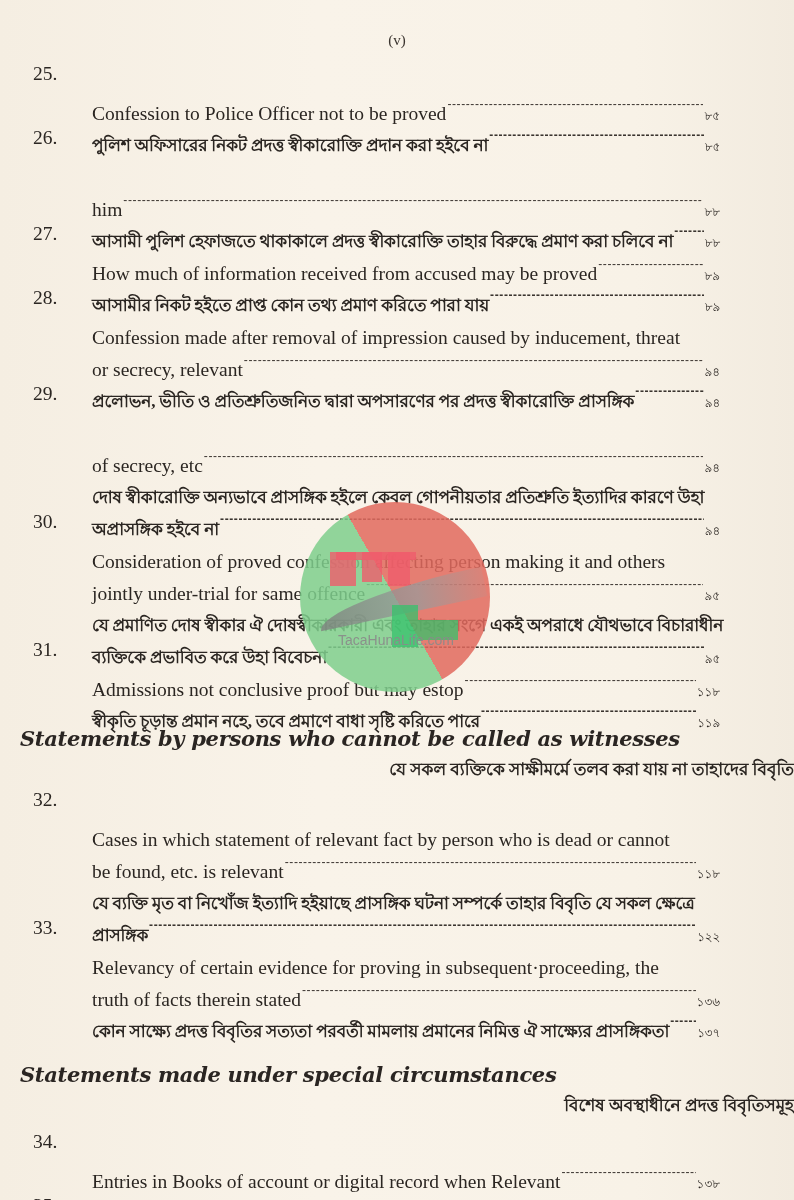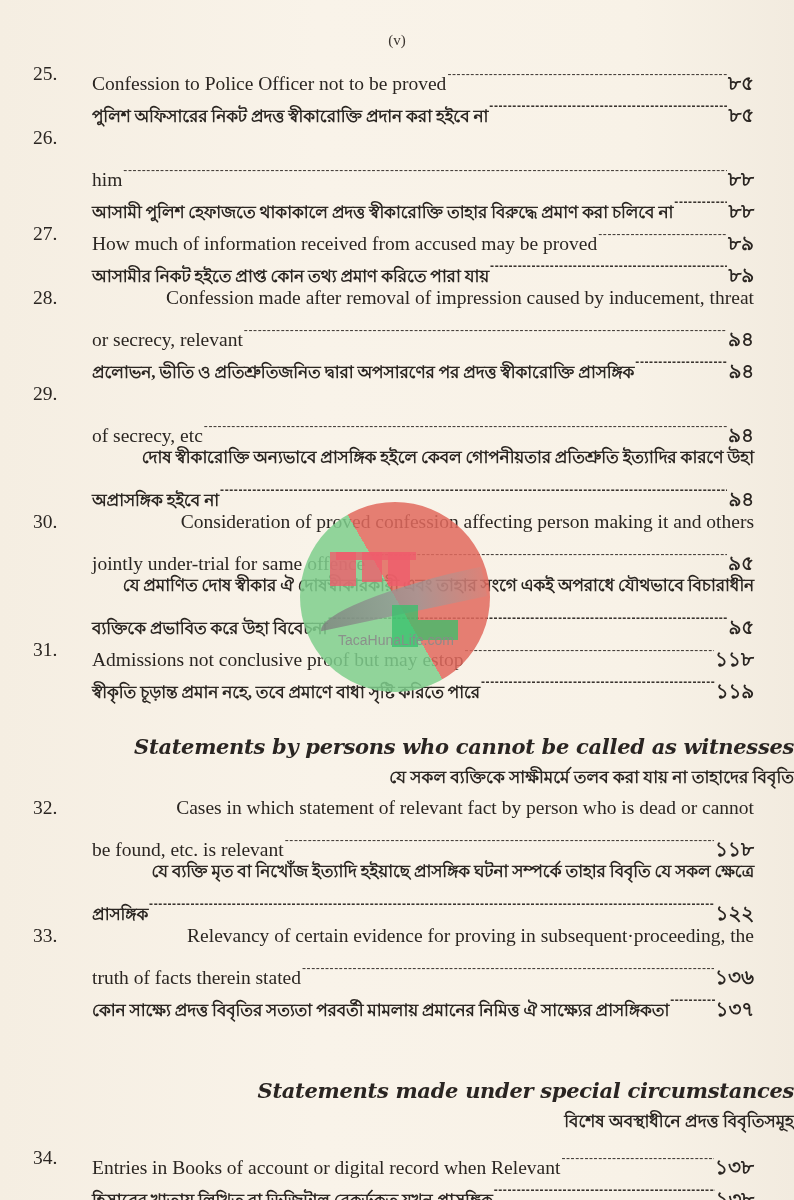--- a/index.html
+++ b/index.html
@@ -22,59 +22,57 @@
     }
     .toc {
       position: absolute; left: 0; top: 58px; width: 794px;
     }
     .entry { position: relative; }
     .line {
       position: relative;
       display: flex; align-items: baseline;
       height: 32px; line-height: 32px;
       font-size: 19.5px;
-      padding-left: 92px; padding-right: 40px;
+      padding-left: 92px; padding-right: 74px;
       white-space: nowrap;
       transform-origin: left center;
-      justify-content: flex-end;
     }
     .line.bn { font-size: 17px; font-weight: bold; letter-spacing: -0.2px; }
     .num {
       position: absolute; left: 33px; top: 0;
       font-size: 19.5px;
     }
-    .text { flex: 0 0 auto; }
+    .text { flex: 0 0 auto; margin-top: 40px; }
     .leader {
       flex: 1 1 auto; overflow: hidden;
       margin: 0 1px;
       height: 32px;
       position: relative;
     }
     .leader::after {
       content: "--------------------------------------------------------------------------------------------------------------------------------------------------------------------------------------------";
       position: absolute; left: 0; top: 0;
       font-family: "Liberation Sans", sans-serif;
       font-size: 12px; letter-spacing: 0.6px;
       color: #3a342f;
       line-height: 32px;
     }
     .page-ref {
       flex: 0 0 auto;
-      font-size: 20px; font-weight: bold;
+      font-size: 12px; font-weight: normal;
       min-width: 0;
     }
     .heading {
-      text-align: right;
+      text-align: left;
       font-family: "DejaVu Serif", serif;
       font-style: italic; font-weight: bold;
       font-size: 21px; letter-spacing: -0.3px;
       color: #2a2522;
       height: 34px; line-height: 34px;
       padding-left: 20px;
-      margin-top: 8px;
     }
     .subheading {
       text-align: right;
       font-size: 17px; font-weight: bold;
       height: 28px; line-height: 28px;
       padding-left: 10px;
     }
     .gap-s { height: 6px; }
     .gap-m { height: 24px; }
     .gap-l { height: 50px; }

